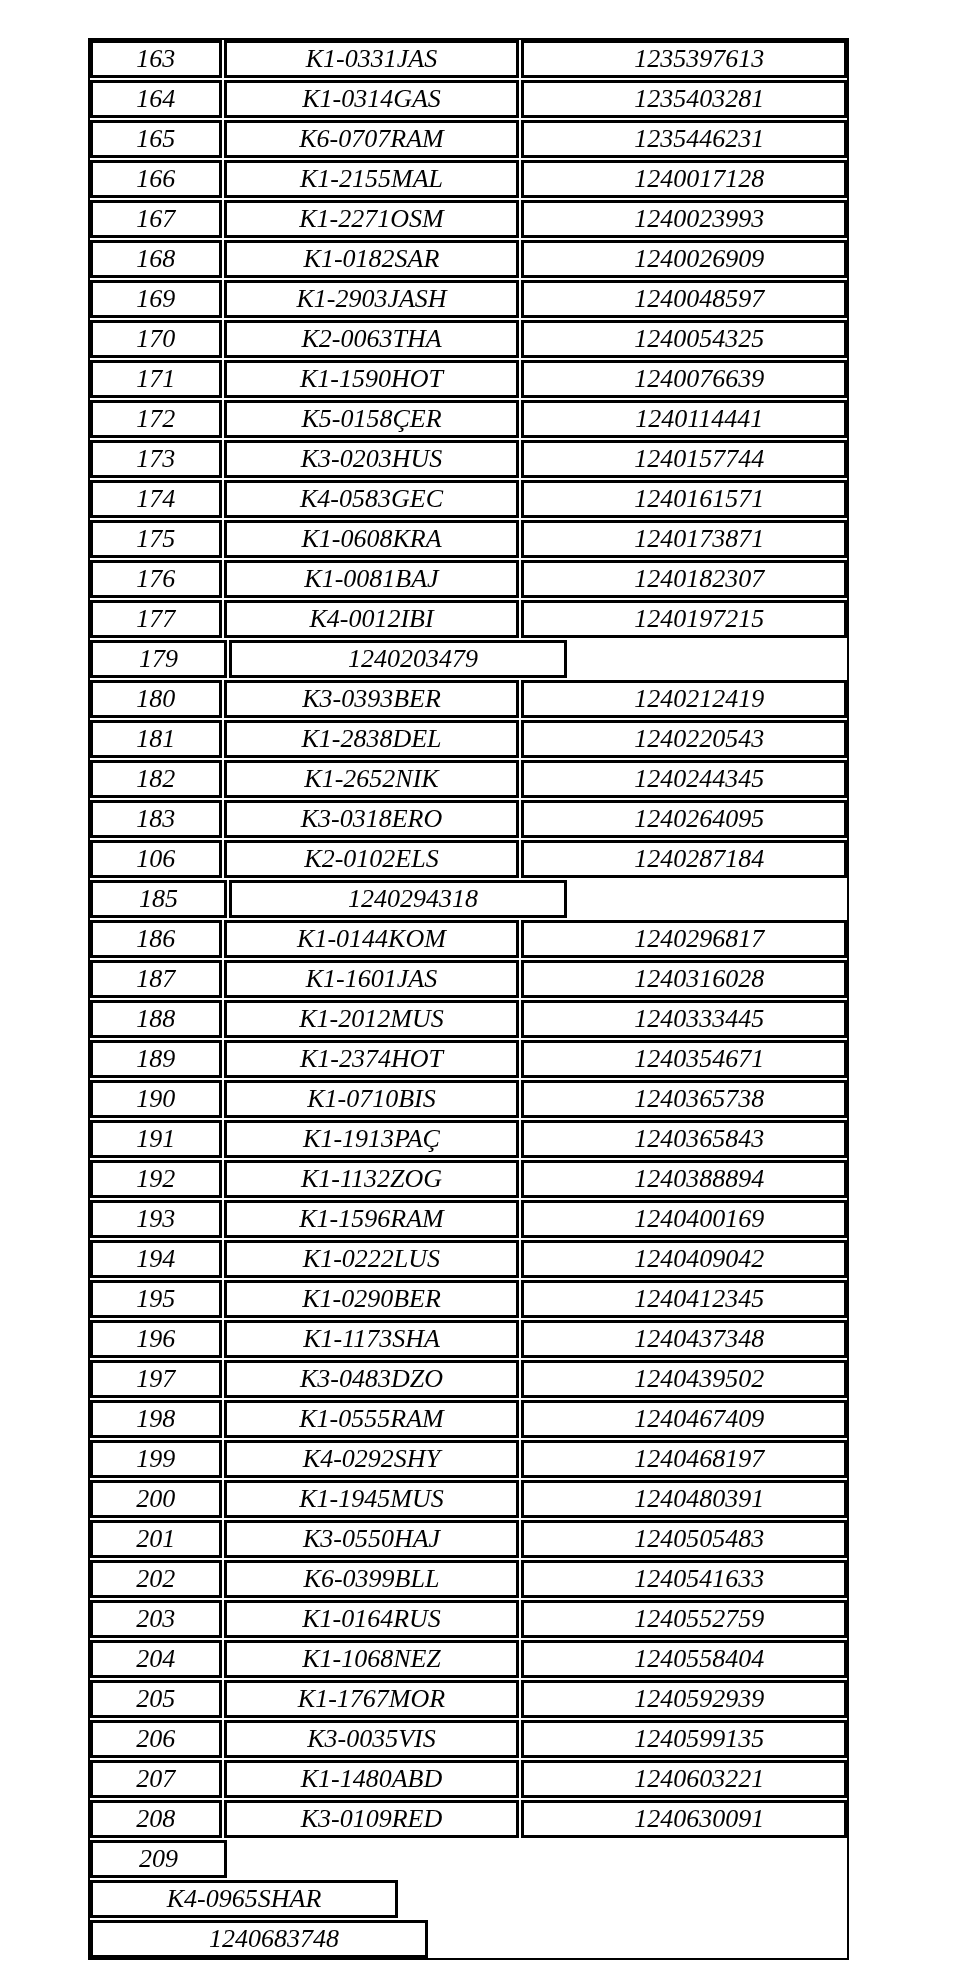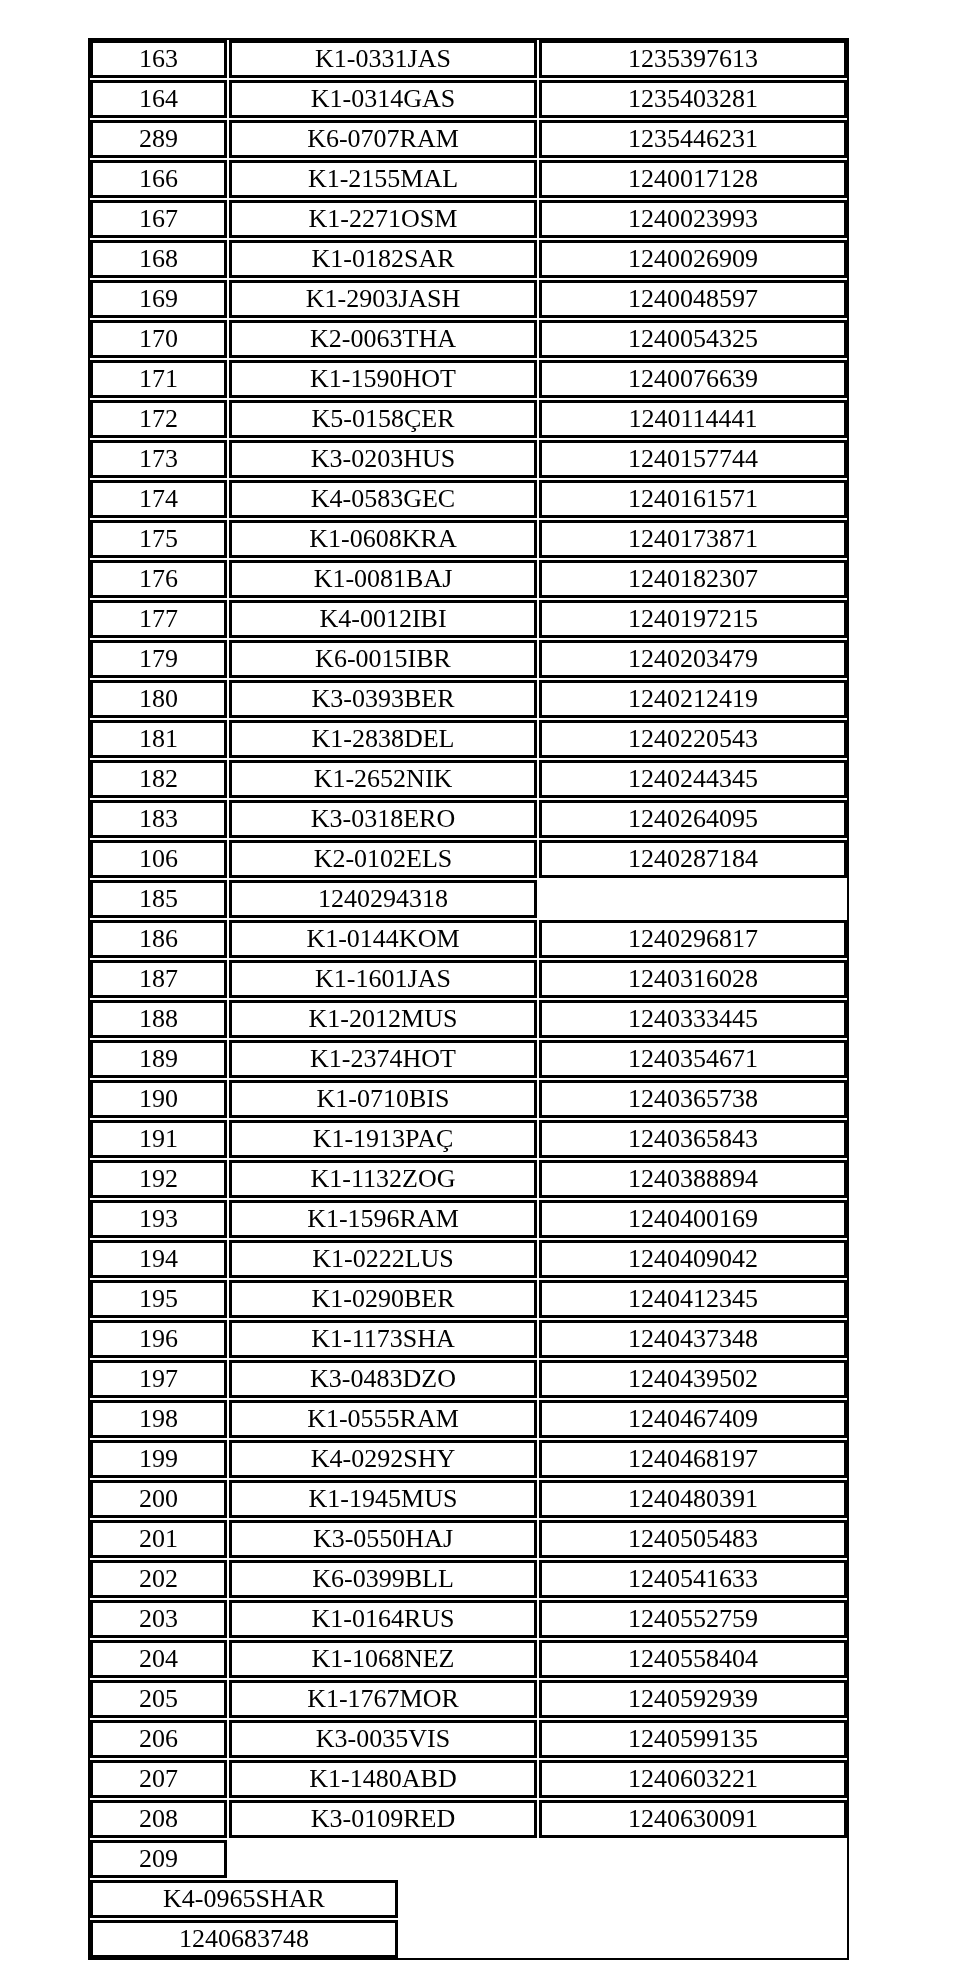--- a/index.html
+++ b/index.html
@@ -8,20 +8,21 @@
     background: #ffffff;
   }
   .page {
     position: relative;
     width: 980px;
     height: 1977px;
     background: #ffffff;
     overflow: hidden;
     font-family: "Liberation Serif", "DejaVu Serif", serif;
     color: #000000;
+    font-style: italic;
   }
   .doc-table {
     position: absolute;
     left: 88px;
     top: 38px;
     width: 757px;
     border: 2px solid #000000;
     background: #ffffff;
   }
   .row {
@@ -38,41 +39,41 @@
     background: #ffffff;
     height: 32px;
     line-height: 32px;
     text-align: center;
     font-size: 26px;
     white-space: nowrap;
     overflow: hidden;
   }
   .c1 { width: 131px; }
   .c2 { width: 302px; }
-  .c3 { width: 302px; }
+  .c3 { width: 302px; padding-left: 30px; }
 </style>
 </head>
 <body>
 
 <div class="page">
   <div class="doc-table">
   <div class="row">
     <div class="cell c1">163</div>
     <div class="cell c2">K1-0331JAS</div>
     <div class="cell c3">1235397613</div>
   </div>
 
   <div class="row">
     <div class="cell c1">164</div>
     <div class="cell c2">K1-0314GAS</div>
     <div class="cell c3">1235403281</div>
   </div>
 
   <div class="row">
-    <div class="cell c1">289</div>
+    <div class="cell c1">165</div>
     <div class="cell c2">K6-0707RAM</div>
     <div class="cell c3">1235446231</div>
   </div>
 
   <div class="row">
     <div class="cell c1">166</div>
     <div class="cell c2">K1-2155MAL</div>
     <div class="cell c3">1240017128</div>
   </div>
 
@@ -138,21 +139,20 @@
 
   <div class="row">
     <div class="cell c1">177</div>
     <div class="cell c2">K4-0012IBI</div>
     <div class="cell c3">1240197215</div>
   </div>
 
 
   <div class="row">
     <div class="cell c1">179</div>
-    <div class="cell c2">K6-0015IBR</div>
     <div class="cell c3">1240203479</div>
   </div>
 
   <div class="row">
     <div class="cell c1">180</div>
     <div class="cell c2">K3-0393BER</div>
     <div class="cell c3">1240212419</div>
   </div>
 
   <div class="row">

